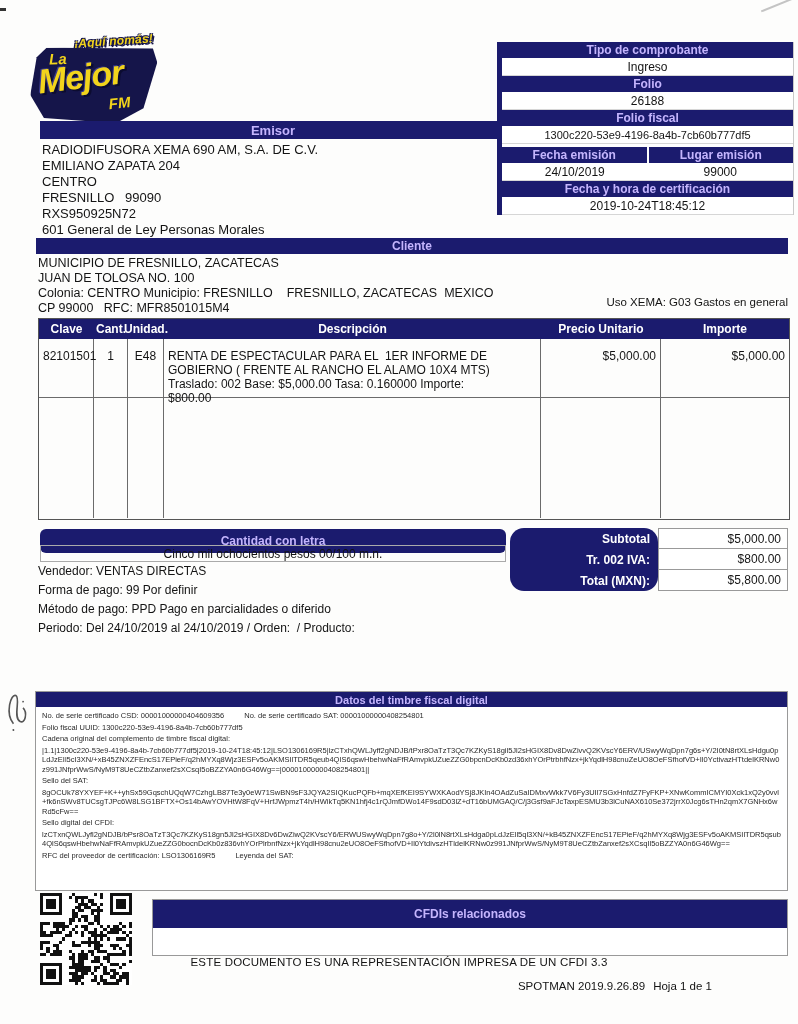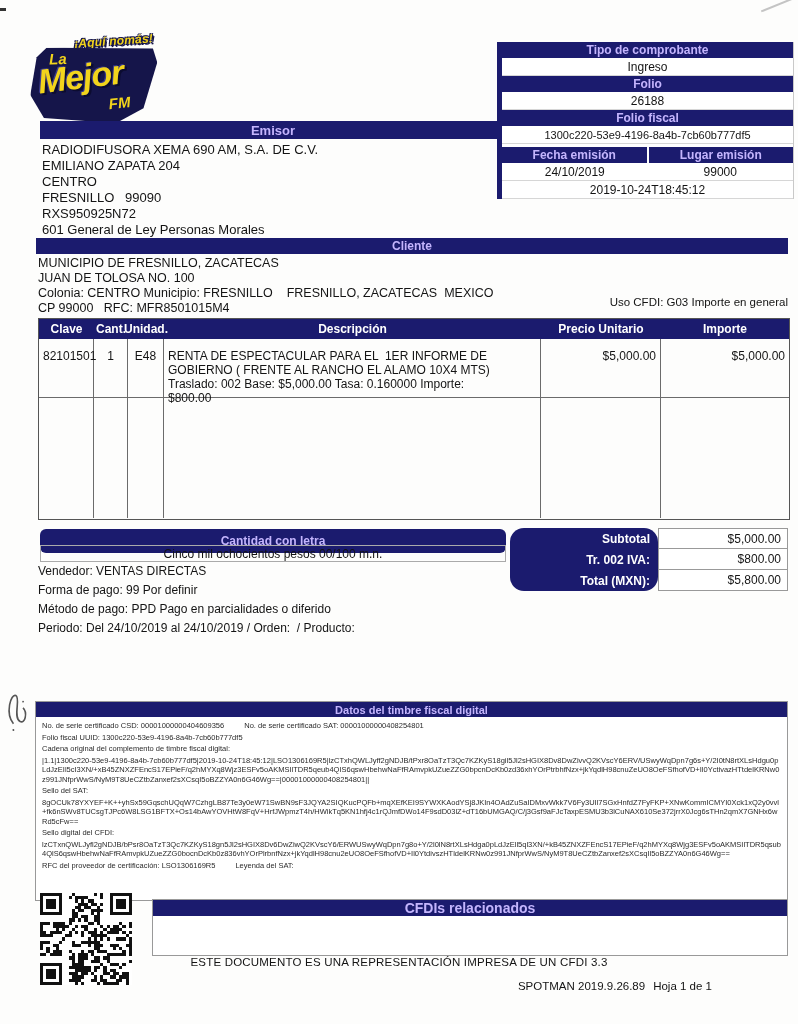--- a/index.html
+++ b/index.html
@@ -84,29 +84,29 @@
   .tot-labels{left:510px;top:528px;width:148px;height:63px;background:#1b1b6e;border-radius:14px;}
   .tot-labels div{height:21px;display:flex;align-items:center;justify-content:flex-end;
     padding-right:8px;color:#fff;font-weight:bold;font-size:12px;box-sizing:border-box;}
   .tot-values{left:658px;top:528px;width:130px;}
   .tot-values div{height:21px;display:flex;align-items:center;justify-content:flex-end;
     padding-right:6px;font-size:12px;border:1px solid #999;border-top:none;box-sizing:border-box;background:#fff;}
   .tot-values div:first-child{border-top:1px solid #999;}
   
   .pago{left:38px;top:562px;font-size:12px;line-height:19px;}
   
-  .timbre{left:35px;top:691px;width:753px;height:200px;border:1px solid #999;box-sizing:border-box;background:#fff;margin-top:10px;}
+  .timbre{left:35px;top:691px;width:753px;height:200px;border:1px solid #999;box-sizing:border-box;background:#fff;}
   .timbre-bar{height:15px;font-size:11px;}
   .timbre-body{padding:4px 6px;font-size:7.5px;line-height:9.5px;color:#2a2a2a;}
   .timbre-body .b64{word-break:break-all;margin-bottom:2px;}
   .timbre-body .lbl-row{margin-bottom:2px;}
   .sep{display:inline-block;width:20px;}
   
   .relacionados{left:152px;top:899px;width:636px;height:57px;border:1px solid #999;box-sizing:border-box;background:#fff;}
-  .relacionados .bar{height:16px;font-size:14px;text-align:center;}
+  .relacionados .bar{height:28px;font-size:12px;text-align:center;}
   .qr{left:40px;top:893px;width:92px;height:92px;}
   .legend{left:0;top:956px;width:798px;text-align:center;font-size:11.5px;letter-spacing:.2px;}
   .footline{right:86px;top:980px;font-size:11.5px;display:flex;gap:8px;}
   
   .speck-tl{left:0;top:8px;width:6px;height:3px;background:#333;}
   .speck-tr{left:760px;top:4px;width:34px;height:0;border-top:2px solid #c4c4c4;transform:rotate(-22deg);}
   .handmark{left:2px;top:684px;transform:rotate(-18deg);opacity:.85;}
 </style>
 </head>
 <body>
@@ -142,31 +142,32 @@
   <div class="vrow small">1300c220-53e9-4196-8a4b-7cb60b777df5</div>
   <div class="gap"></div>
   <div class="split">
     <div class="bar">Fecha emisión</div>
     <div class="bar">Lugar emisión</div>
   </div>
   <div class="vsplit">
     <div>24/10/2019</div>
     <div>99000</div>
   </div>
+  <div class="bar hrow">Fecha y hora de certificación</div>
   <div class="vrow">2019-10-24T18:45:12</div>
 </div>
 
 <div class="abs bar cliente-bar">Cliente</div>
 <div class="abs cliente-block">
   <div>MUNICIPIO DE FRESNILLO, ZACATECAS</div>
   <div>JUAN DE TOLOSA NO. 100</div>
   <div class="pre">Colonia: CENTRO Municipio: FRESNILLO    FRESNILLO, ZACATECAS  MEXICO</div>
   <div class="pre">CP 99000   RFC: MFR8501015M4</div>
 </div>
-<div class="abs uso-cfdi">Uso CFDI: G03 Importe en general</div>
+<div class="abs uso-cfdi">Uso XEMA: G03 Gastos en general</div>
 
 <div class="abs items">
   <div class="head">
     <div class="c1">Clave</div>
     <div class="c2">Cant.</div>
     <div class="c3">Unidad.</div>
     <div class="c4">Descripción</div>
     <div class="c5">Precio Unitario</div>
     <div class="c6">Importe</div>
   </div>

